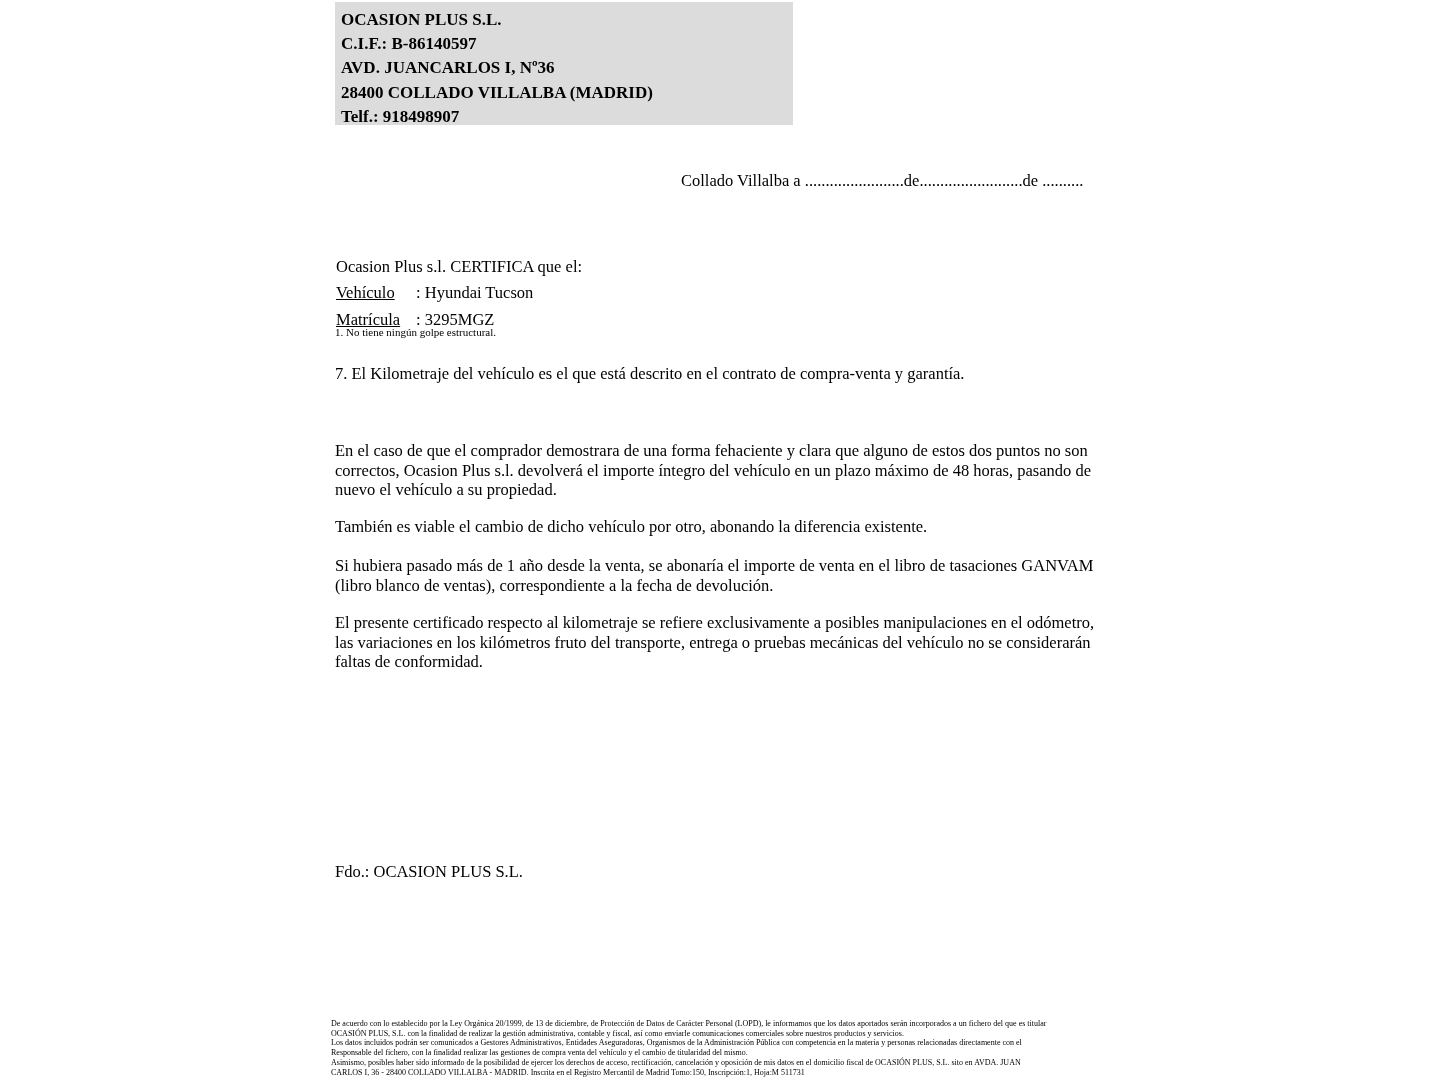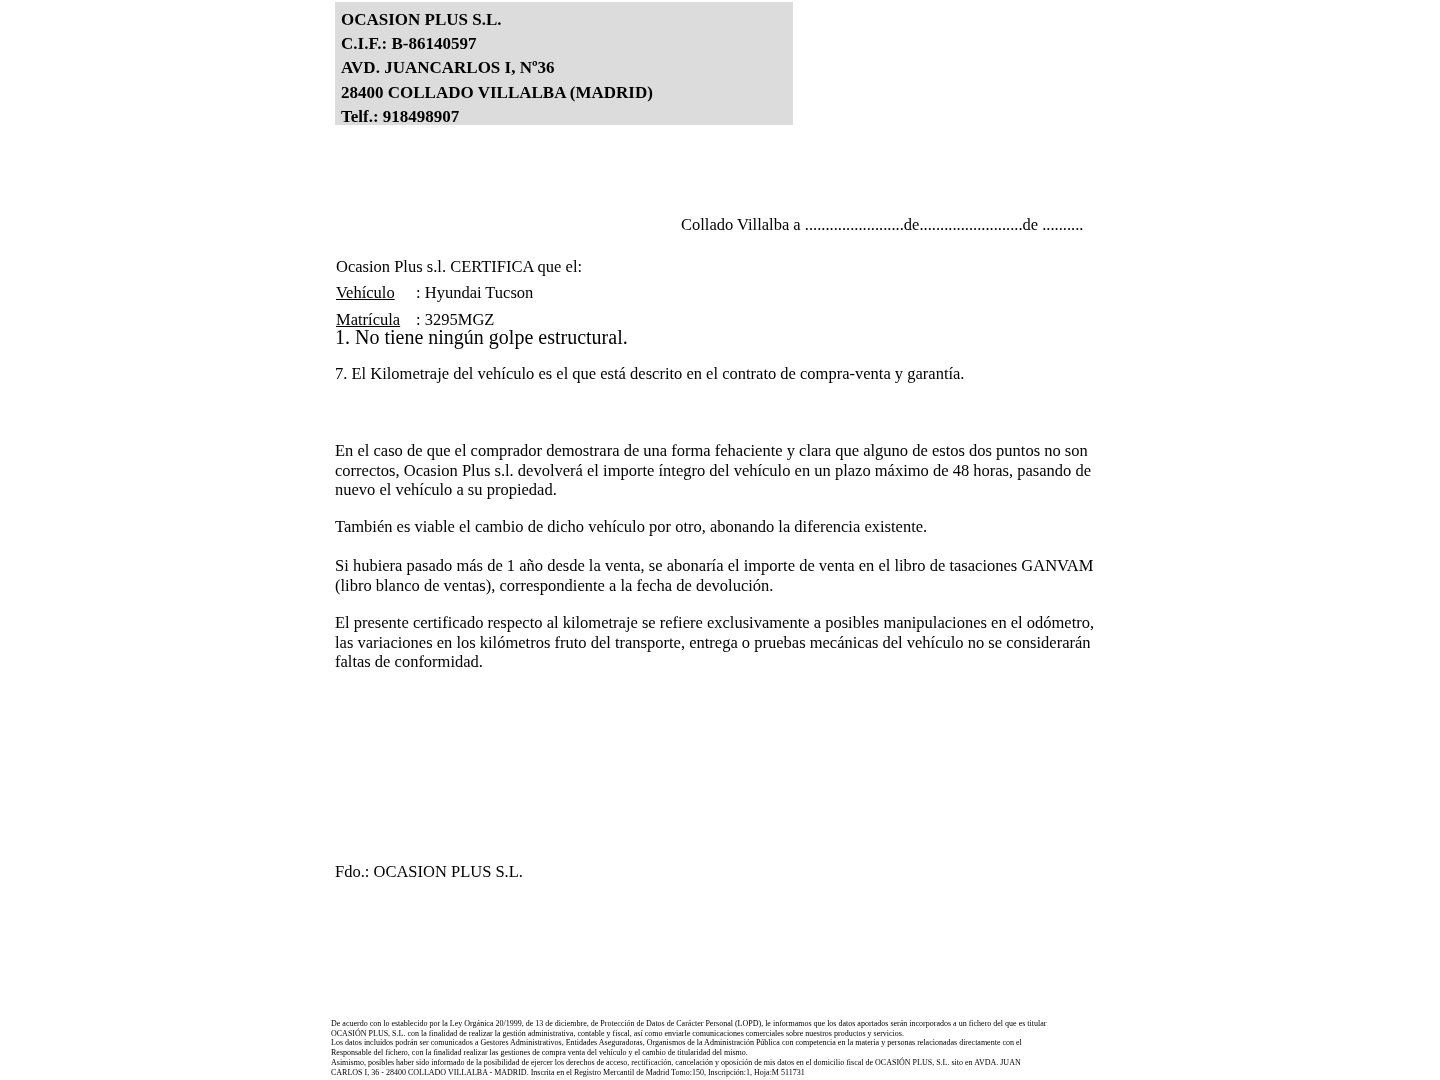--- a/index.html
+++ b/index.html
@@ -31,41 +31,40 @@
     font-size: 17px;
     line-height: 24.2px;
     white-space: nowrap;
   }
   .date-line {
     position: absolute;
     left: 681px;
     top: 171px;
     font-size: 16.5px;
     white-space: nowrap;
-    margin-top: 44px;
   }
   .cert-block {
     position: absolute;
     left: 336px;
     top: 217px;
     font-size: 16.5px;
     margin-top: 40px;
   }
   .cert-intro {
     margin-bottom: 6px;
   }
   .cert-row {
     margin-bottom: 6.5px;
   }
   .cert-label {
     display: inline-block;
     width: 80px;
     text-decoration: underline;
   }
-  .cond-1 { position: absolute; left: 335px; top: 326px; font-size: 20px; }
+  .cond-1 { position: absolute; left: 335px; top: 326px; font-size: 11px; }
   .cond-2 { position: absolute; left: 335px; top: 364px; font-size: 16.5px; }
   .para {
     position: absolute;
     left: 335px;
     width: 772px;
     font-size: 16.5px;
     line-height: 19.6px;
   }
   .para-1 { top: 441px; }
   .para-2 { top: 517px; }

